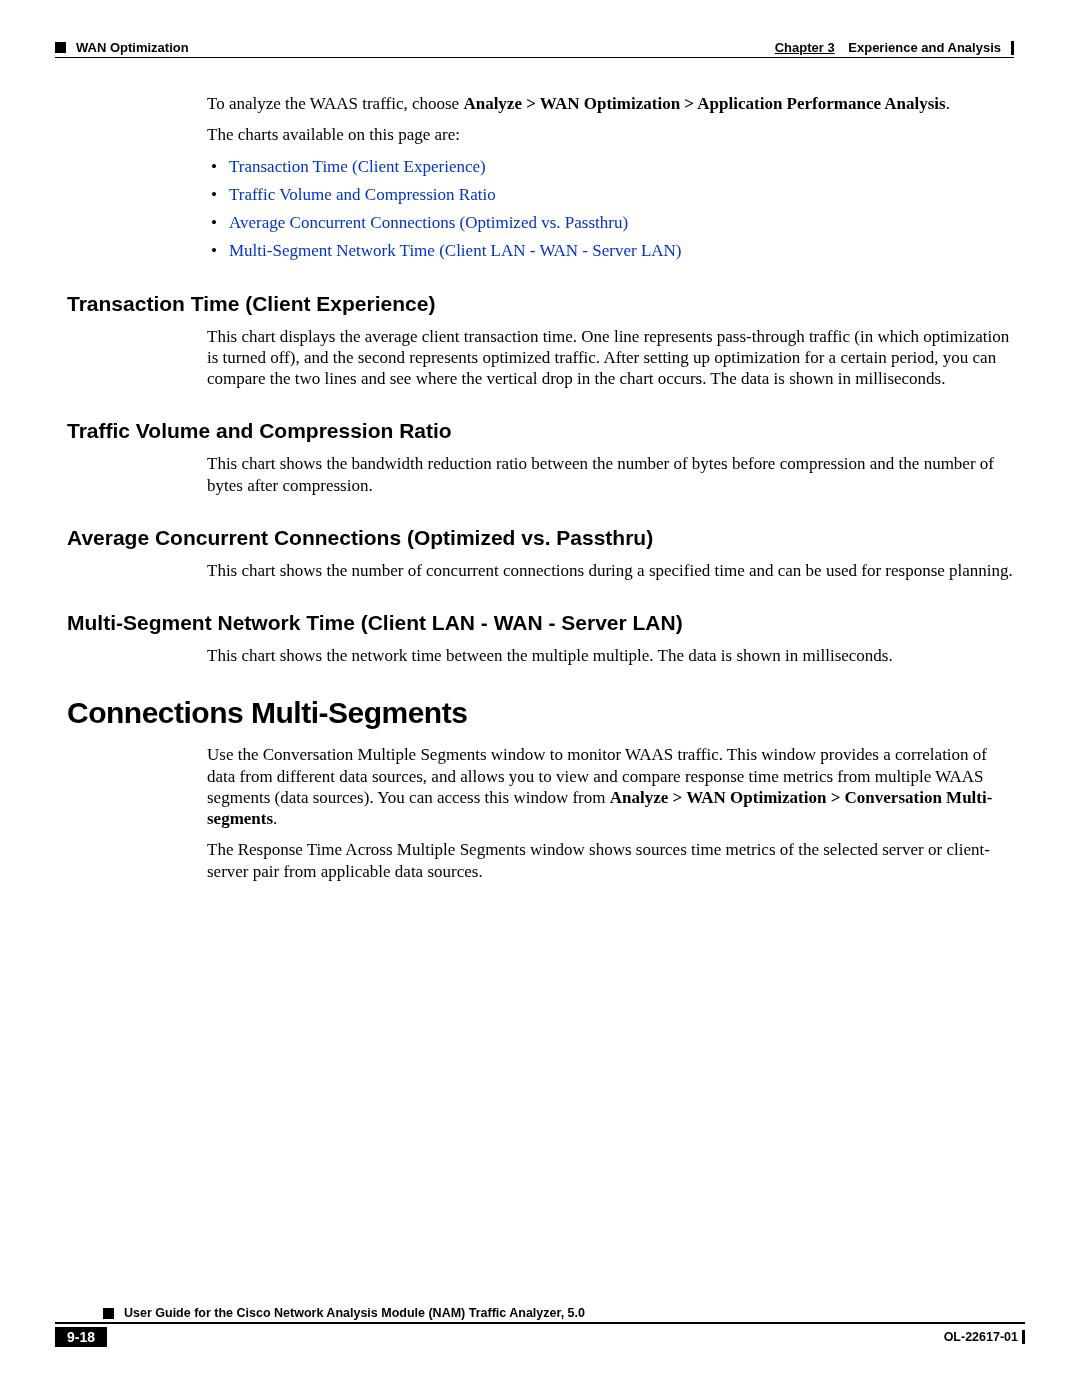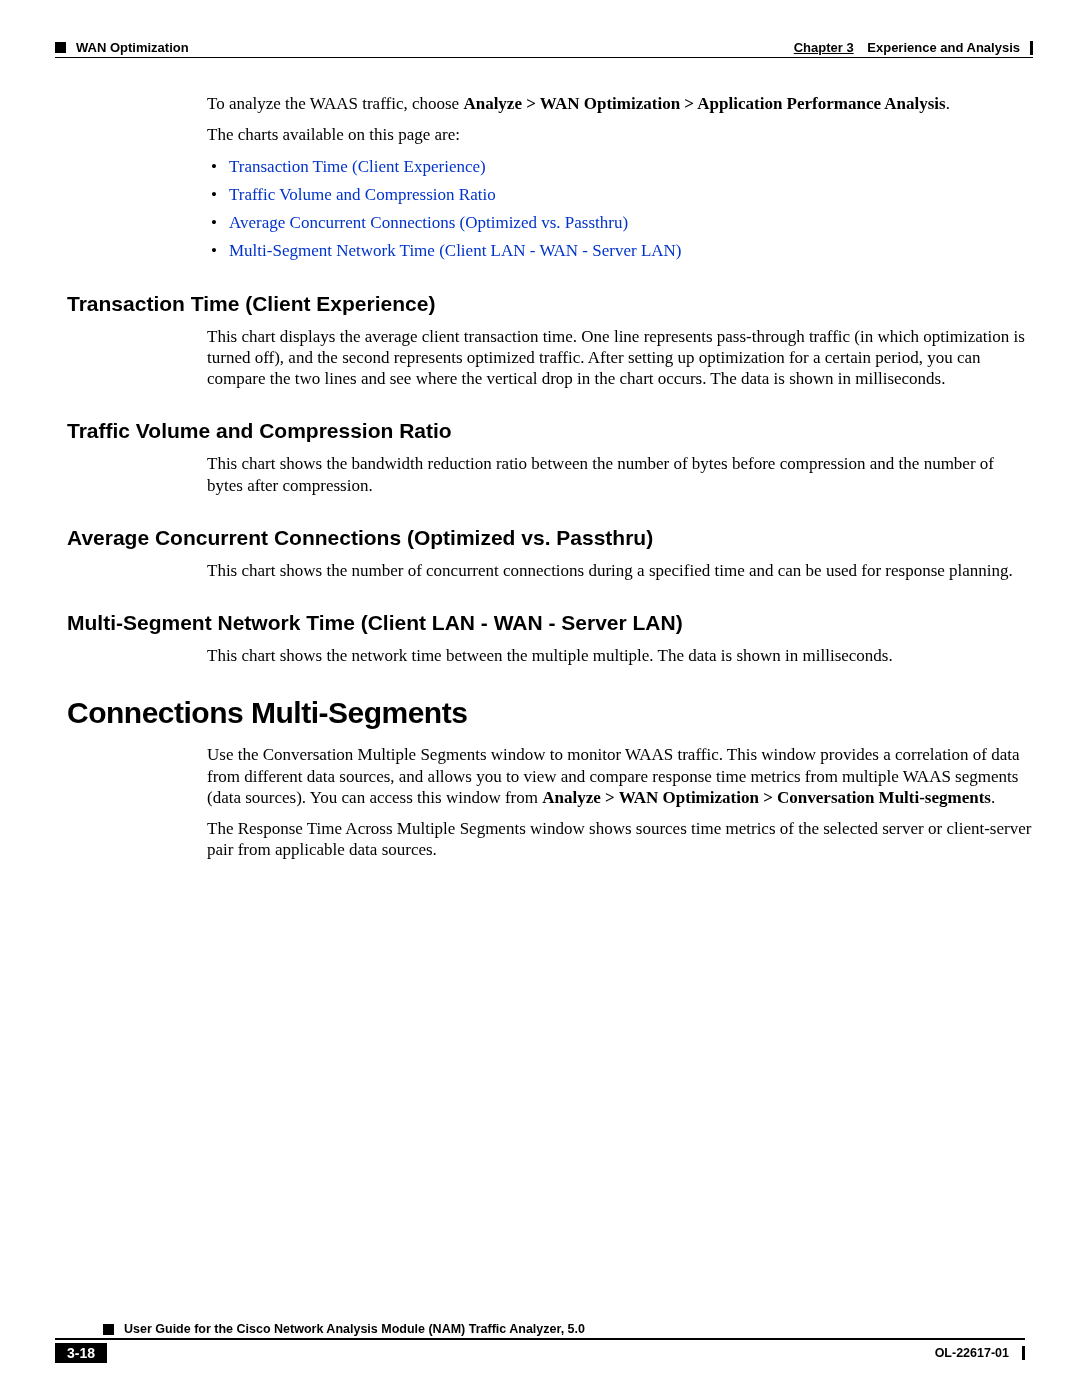--- a/index.html
+++ b/index.html
@@ -8,21 +8,21 @@
     background: #fff;
     font-family: "Times New Roman", Times, serif;
     color: #000;
     width: 1080px;
   }
   .page {
     position: relative;
     width: 1080px;
     height: 1397px;
     box-sizing: border-box;
-    padding: 40px 47px 0 55px;
+    padding: 40px 66px 0 55px;
   }
   
   .hdr {
     display: flex;
     align-items: center;
     justify-content: space-between;
     font-family: Arial, Helvetica, sans-serif;
     font-weight: bold;
     font-size: 13px;
     margin-bottom: 2px;
@@ -84,21 +84,21 @@
     font-size: 17px;
     color: #000;
   }
   .link { color: #0033cc; }
   .bold { font-weight: bold; }
   
   .footer {
     position: absolute;
     left: 55px;
     right: 55px;
-    bottom: 34px;
+    bottom: 50px;
   }
   .footer-line {
     border: none;
     border-top: 2px solid #000;
     margin: 0 0 0 0;
   }
   .footer-row {
     display: flex;
     align-items: center;
     justify-content: space-between;
@@ -127,21 +127,21 @@
     justify-content: center;
     height: 20px;
     padding: 0 12px;
     font-family: Arial, Helvetica, sans-serif;
     font-weight: bold;
     font-size: 14px;
   }
   .footer-right {
     display: flex;
     align-items: center;
-    gap: 13px;
+    gap: 4px;
   }
 </style>
 </head>
 <body>
 
 <div class="page">
 
   <div class="hdr">
     <div class="hdr-left">
       <span class="sq"></span>
@@ -201,20 +201,20 @@
     </div>
   </div>
 
   <div class="footer">
     <div class="footer-title-row">
       <span class="sq"></span>
       <span class="footer-title">User Guide for the Cisco Network Analysis Module (NAM) Traffic Analyzer, 5.0</span>
     </div>
     <hr class="footer-line">
     <div class="footer-row">
-      <span class="page-num-box">3-18</span>
+      <span class="page-num-box">9-18</span>
       <span class="footer-right">
         <span>OL-22617-01</span>
         <span class="vbar"></span>
       </span>
     </div>
   </div>
 </div>
 
 </body></html>

